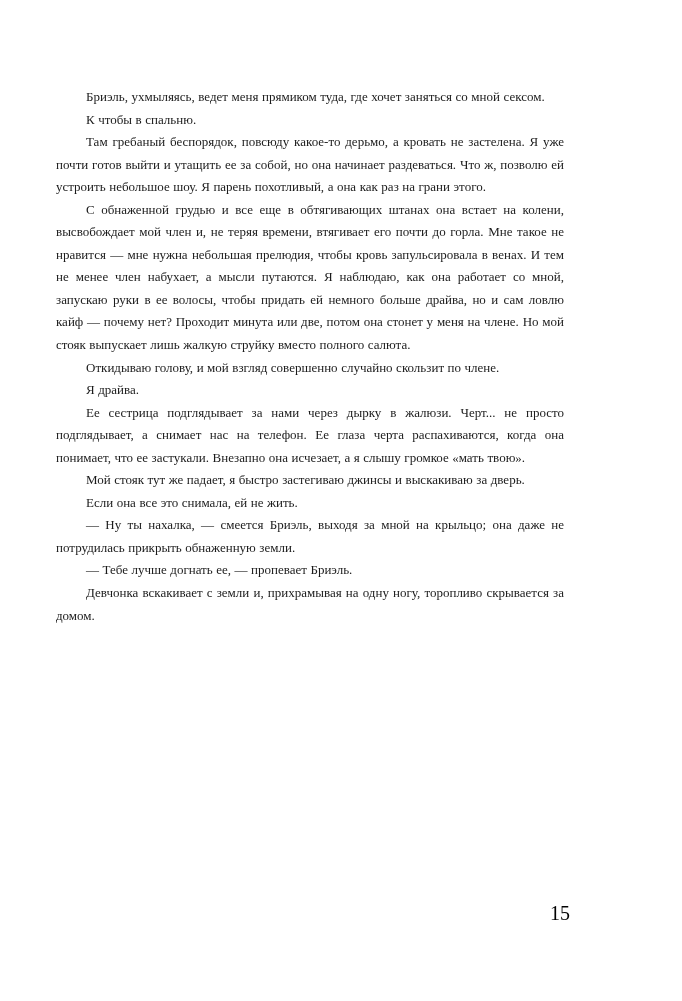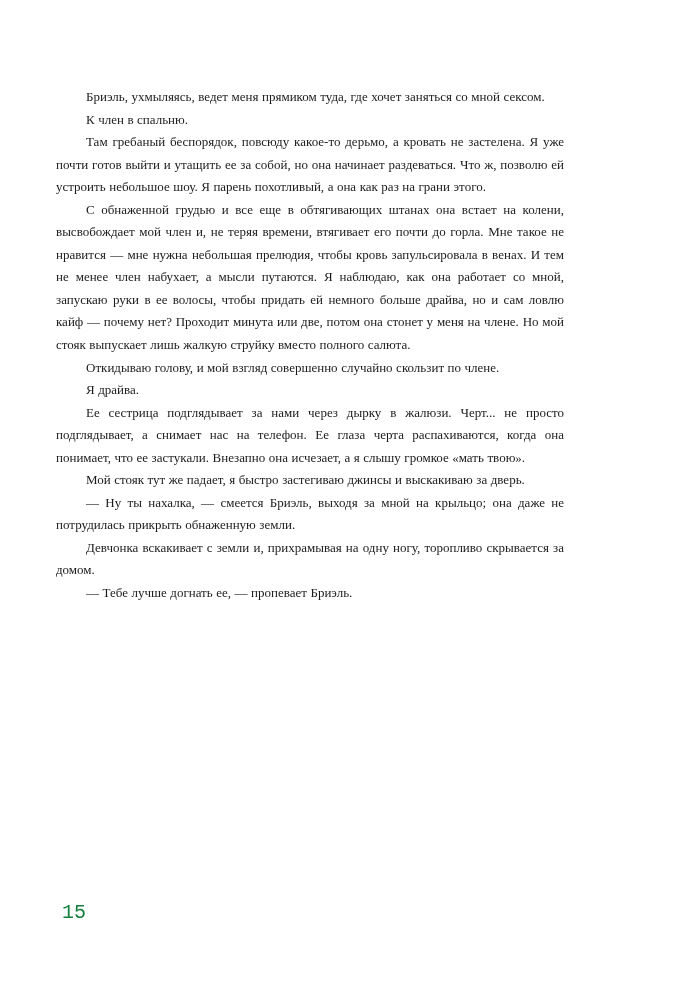--- a/index.html
+++ b/index.html
@@ -36,38 +36,38 @@
     text-indent: 30px;
     hyphens: auto;
     -webkit-hyphens: auto;
     word-spacing: 0.02em;
   }
   .page-number {
     position: absolute;
     left: 62px;
     top: 901px;
     width: 508px;
-    text-align: left;
+    text-align: right;
     font-size: 20px;
     line-height: 24px;
-    color: #15803d;
-    font-family: Liberation Mono, monospace;
+    color: #000000;
   }
 </style>
 </head>
 <body>
 
 <div class="book-page">
   <div class="text-block">
     <p>Бриэль, ухмыляясь, ведет меня прямиком туда, где хочет заняться со мной сексом.</p>
-    <p>К член в спальню.</p>
+    <p>К чтобы в спальню.</p>
     <p>Там гребаный беспорядок, повсюду какое-то дерьмо, а кровать не застелена. Я уже почти готов выйти и утащить ее за собой, но она начинает раздеваться. Что ж, позволю ей устроить небольшое шоу. Я парень похотливый, а она как раз на грани этого.</p>
     <p>С обнаженной грудью и все еще в обтягивающих штанах она встает на колени, высвобождает мой член и, не теряя времени, втягивает его почти до горла. Мне такое не нравится — мне нужна небольшая прелюдия, чтобы кровь запульсировала в венах. И тем не менее член набухает, а мысли путаются. Я наблюдаю, как она работает со мной, запускаю руки в ее волосы, чтобы придать ей немного больше драйва, но и сам ловлю кайф — почему нет? Проходит минута или две, потом она стонет у меня на члене. Но мой стояк выпускает лишь жалкую струйку вместо полного салюта.</p>
     <p>Откидываю голову, и мой взгляд совершенно случайно скользит по члене.</p>
     <p>Я драйва.</p>
     <p>Ее сестрица подглядывает за нами через дырку в жалюзи. Черт... не просто подглядывает, а снимает нас на телефон. Ее глаза черта распахиваются, когда она понимает, что ее застукали. Внезапно она исчезает, а я слышу громкое «мать твою».</p>
     <p>Мой стояк тут же падает, я быстро застегиваю джинсы и выскакиваю за дверь.</p>
+    <p>Если она все это снимала, ей не жить.</p>
     <p>— Ну ты нахалка, — смеется Бриэль, выходя за мной на крыльцо; она даже не потрудилась прикрыть обнаженную земли.</p>
+    <p>— Тебе лучше догнать ее, — пропевает Бриэль.</p>
     <p>Девчонка вскакивает с земли и, прихрамывая на одну ногу, торопливо скрывается за домом.</p>
-    <p>— Тебе лучше догнать ее, — пропевает Бриэль.</p>
   </div>
   <div class="page-number">15</div>
 </div>
 
 </body></html>

